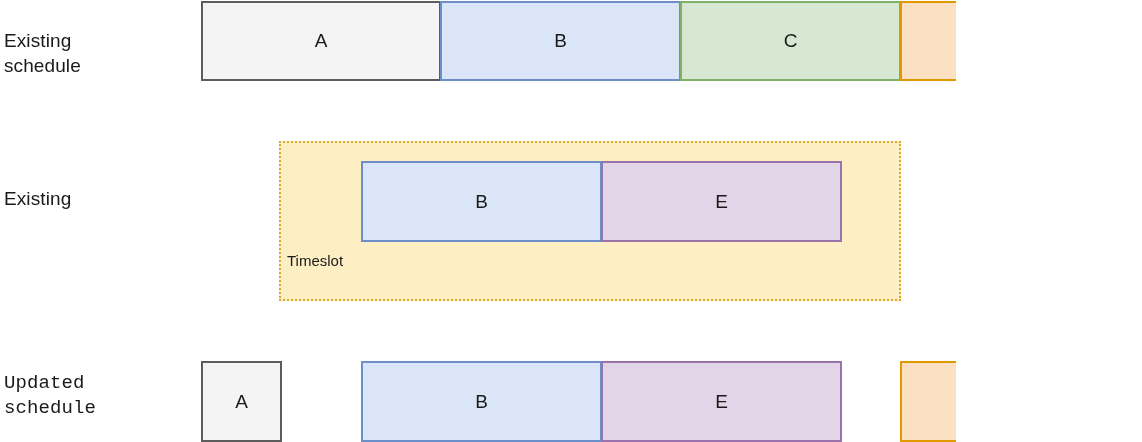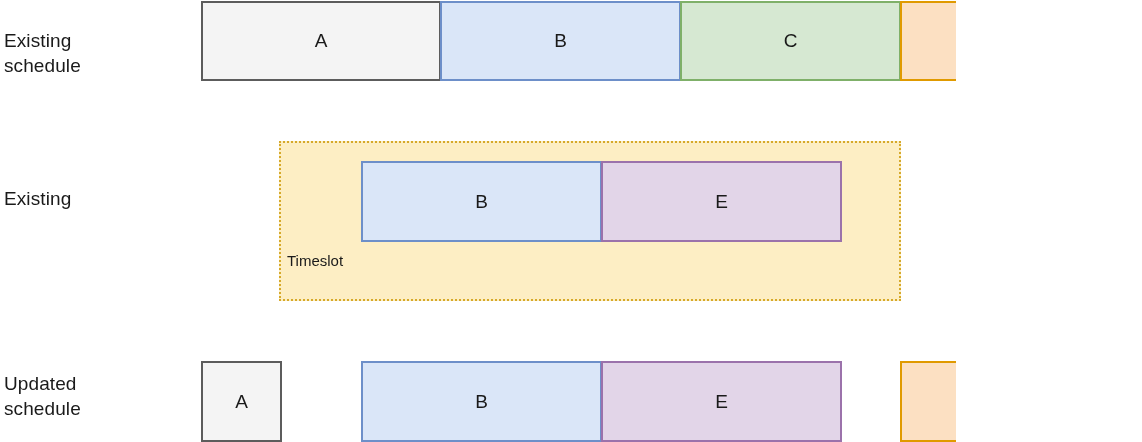--- a/index.html
+++ b/index.html
@@ -70,21 +70,21 @@
     </div>
     <div class="row-label" style="left: 4px; top: 186px; color: rgb(26, 26, 26);">Existing</div>
     <div class="timeslot" style="left: 279px; top: 141px; width: 622px; height: 160px; background: rgb(253, 238, 196); border: 2px dotted rgb(214, 169, 42);"></div>
     <div class="timeslot-caption" style="left: 287px; top: 252px; color: rgb(26, 26, 26);">Timeslot</div>
     <div class="block" style="left: 361px; top: 161px; width: 241px; height: 81px; background: rgb(218, 230, 248); border: 2px solid rgb(109, 143, 201);">
       <span class="block-label" style="color: rgb(26, 26, 26);">B</span>
     </div>
     <div class="block" style="left: 601px; top: 161px; width: 241px; height: 81px; background: rgb(226, 213, 232); border: 2px solid rgb(155, 114, 171);">
       <span class="block-label" style="color: rgb(26, 26, 26);">E</span>
     </div>
-    <div class="row-label" style="left: 4px; top: 371px; color: rgb(26, 26, 26);">Updated
+    <div class="row-label" style="left: 4px; top: 371px; color: rgb(26, 26, 26); font-family: Liberation Mono, monospace;">Updated
 schedule</div>
     <div class="block" style="left: 201px; top: 361px; width: 81px; height: 81px; background: rgb(244, 244, 244); border: 2px solid rgb(92, 92, 92);">
       <span class="block-label" style="color: rgb(26, 26, 26);">A</span>
     </div>
     <div class="block" style="left: 361px; top: 361px; width: 241px; height: 81px; background: rgb(218, 230, 248); border: 2px solid rgb(109, 143, 201);">
       <span class="block-label" style="color: rgb(26, 26, 26);">B</span>
     </div>
     <div class="block" style="left: 601px; top: 361px; width: 241px; height: 81px; background: rgb(226, 213, 232); border: 2px solid rgb(155, 114, 171);">
       <span class="block-label" style="color: rgb(26, 26, 26);">E</span>
     </div>

